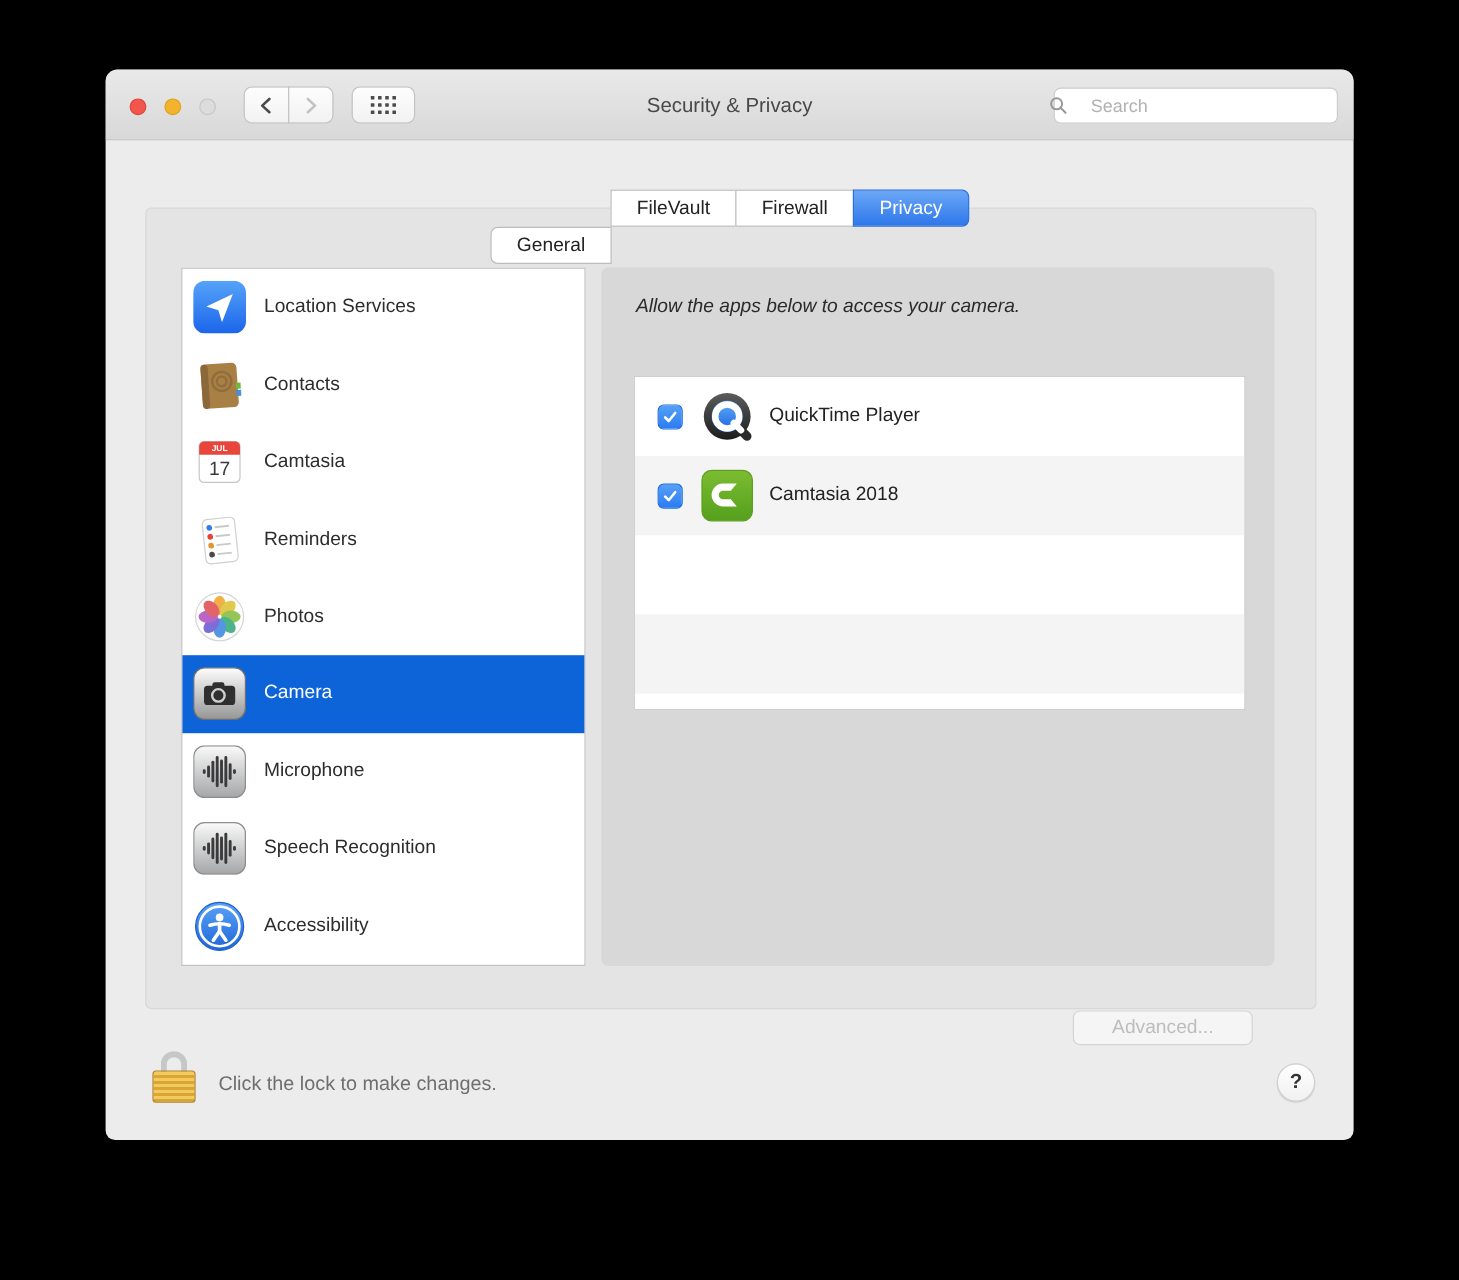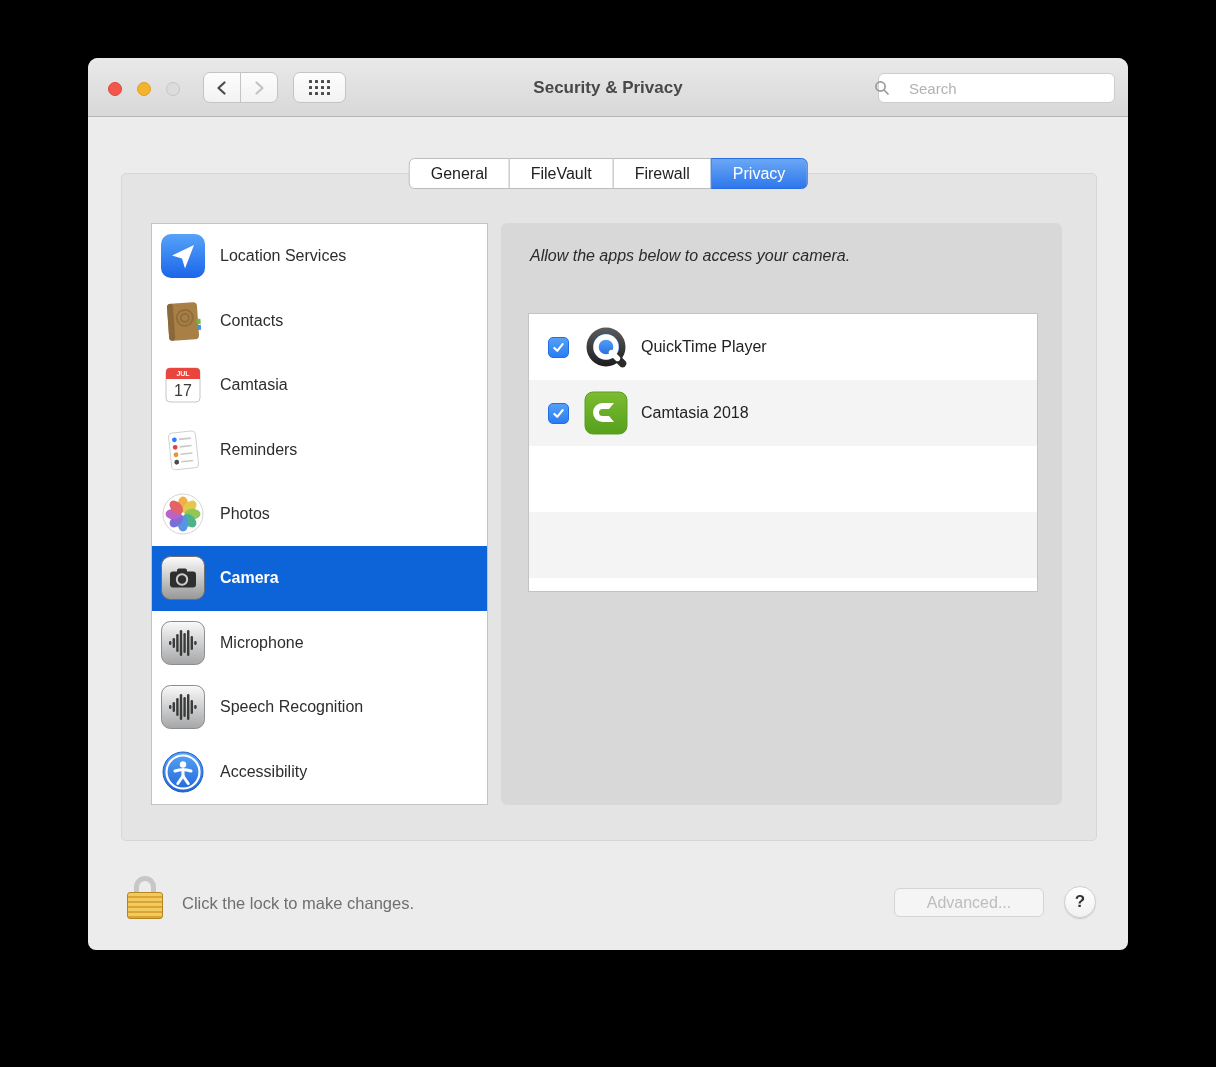--- a/index.html
+++ b/index.html
@@ -21,49 +21,49 @@
   .navbtn{ width:38px; height:31px; background:linear-gradient(#fdfdfd,#f2f2f2);
     border:1px solid #c4c4c4; display:flex; align-items:center; justify-content:center; }
   .navbtn.back{ border-radius:7px 0 0 7px; }
   .navbtn.fwd{ border-radius:0 7px 7px 0; margin-left:-1px; }
   .gridbtn{ position:absolute; left:205px; top:14px; width:53px; height:31px;
     background:linear-gradient(#fdfdfd,#f2f2f2); border:1px solid #c4c4c4; border-radius:7px;
     display:flex; align-items:center; justify-content:center; }
   .dots{ display:grid; grid-template-columns:repeat(4,3px); grid-template-rows:repeat(3,3px); gap:3px; }
   .dots i{ background:#4b4b4b; border-radius:.5px; }
   .win-title{ position:absolute; left:0; right:0; top:0; height:59px; line-height:59px;
-    text-align:center; font-size:17px; font-weight:700; color:#484848; pointer-events:none; }
+    text-align:center; font-size:17px; font-weight:400; color:#484848; pointer-events:none; }
   .searchwrap{ position:absolute; left:778px; top:15px; width:249px; height:30px;padding-left:12px; }
   .searchwrap input{ width:100%; height:100%; border:1px solid #cdcdcd; border-radius:6px;
     background:#fff; padding:0 8px 0 30px; font-size:15px; color:#333; outline:none;
     font-family:inherit; }
   .searchwrap input::placeholder{ color:#b2b2b2; }
   .mag{ position:absolute; left:8px; top:7px; }
 
   
   .tabs{ position:absolute; top:100px; left:50%; transform:translateX(-50%);
     display:flex; z-index:5; }
   .tab{ height:31px; line-height:29px; padding:0 21px; background:#fff;
     border:1px solid #bdbdbd; margin-left:-1px; font-size:16px; color:#222; cursor:default; }
-  .tab:first-child{ border-radius:6px 0 0 6px; margin-left:0; }
+  .tab:first-child{ border-radius:6px 0 0 6px; margin-left:0;margin-top:31px; }
   .tab:last-child{ border-radius:0 6px 6px 0; }
   .tab.active{ background:linear-gradient(#6aa7f5,#2e77eb); border-color:#2a6fe0; color:#fff; }
 
   
   .groupbox{ position:absolute; left:33px; top:115px; width:976px; height:668px;
     background:#e4e4e4; border:1px solid #d7d7d7; border-radius:5px; }
 
   
   .sidebar{ position:absolute; left:63px; top:165px; width:337px; height:582px;
     background:#fff; border:1px solid #c3c3c3; display:flex; flex-direction:column; }
   .side-row{ flex:1; display:flex; align-items:center; padding-left:9px; }
   .side-row .sicon{ width:44px; height:44px; flex:0 0 44px; display:flex;
     align-items:flex-end; justify-content:center; }
   .side-row .slabel{ margin-left:15px; font-size:16px; color:#2d2d2d; }
-  .side-row.selected{ background:#0d64d9;font-weight:bold; }
+  .side-row.selected{ background:#0d64d9; }
   .side-row.selected .slabel{ color:#fff; }
 
   
   .panel{ position:absolute; left:413px; top:165px; width:561px; height:582px;
     background:#d8d8d8; border-radius:6px; }
   .panel-heading{ position:absolute; left:29px; top:24px; font-size:16px; color:#2b2b2b;font-style:italic; }
   .applist{ position:absolute; left:27px; top:90px; width:510px; height:279px;
     background:#fff; border:1px solid #c3c3c3; overflow:hidden; }
   .app-row{ height:66px; display:flex; align-items:center; position:relative; }
   .app-row.alt{ background:#f4f4f5; }
@@ -74,21 +74,21 @@
   .applabel{ position:absolute; left:112px; font-size:16px; color:#222; }
 
   
   .lock{ position:absolute; left:39px; top:818px; width:36px; height:43px; }
   .shackle{ position:absolute; left:7px; top:0; width:22px; height:20px;
     border:5px solid #c7c7c7; border-bottom:none; border-radius:11px 11px 0 0; }
   .lockbody{ position:absolute; left:0; top:16px; width:36px; height:27px; border-radius:3px;
     border:1px solid #b5851f;
     background:repeating-linear-gradient(180deg,#f2ca60 0 3px,#d9a634 3px 5px); }
   .lock-text{ position:absolute; left:94px; top:836px; font-size:16.5px; color:#6f6f6f; }
-  .advanced{ position:absolute; left:806px; top:830px; width:150px; height:29px;
+  .advanced{ position:absolute; left:806px; top:784px; width:150px; height:29px;
     background:#f5f5f5; border:1px solid #d4d4d4; border-radius:6px;
     font-size:16px; color:#bdbdbd; text-align:center; line-height:27px; }
   .helpbtn{ position:absolute; left:976px; top:828px; width:32px; height:32px; border-radius:50%;
     background:linear-gradient(#fff,#f1f1f1); border:1px solid #cfcfcf;
     box-shadow:0 1px 1px rgba(0,0,0,.15);
     font-size:17px; font-weight:600; color:#333; text-align:center; line-height:30px; }
 </style>
 </head>
 <body>
 

